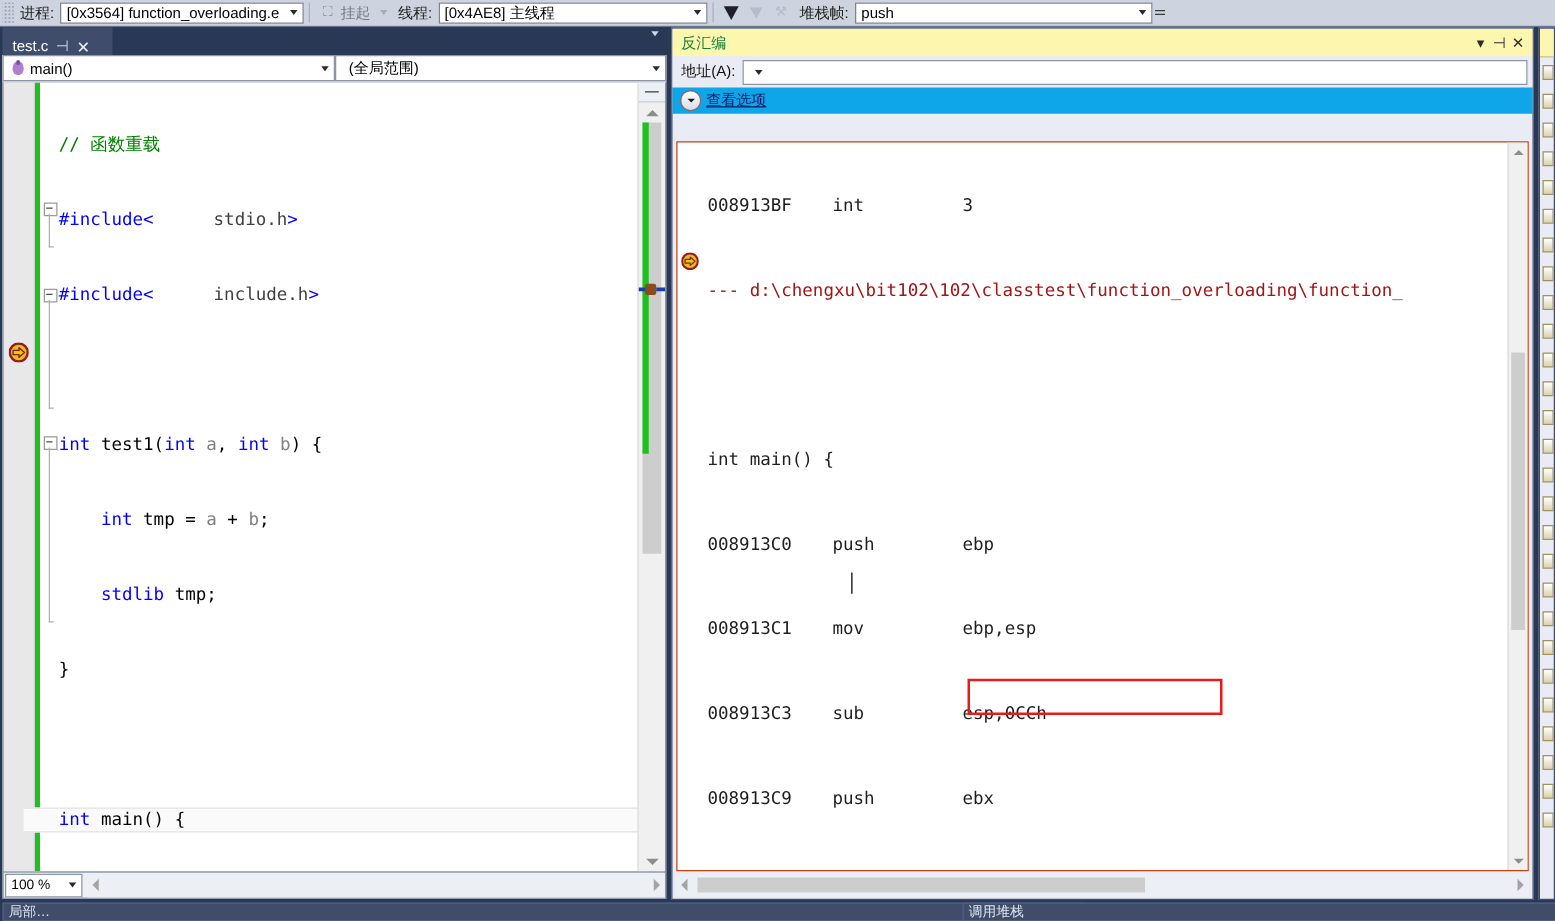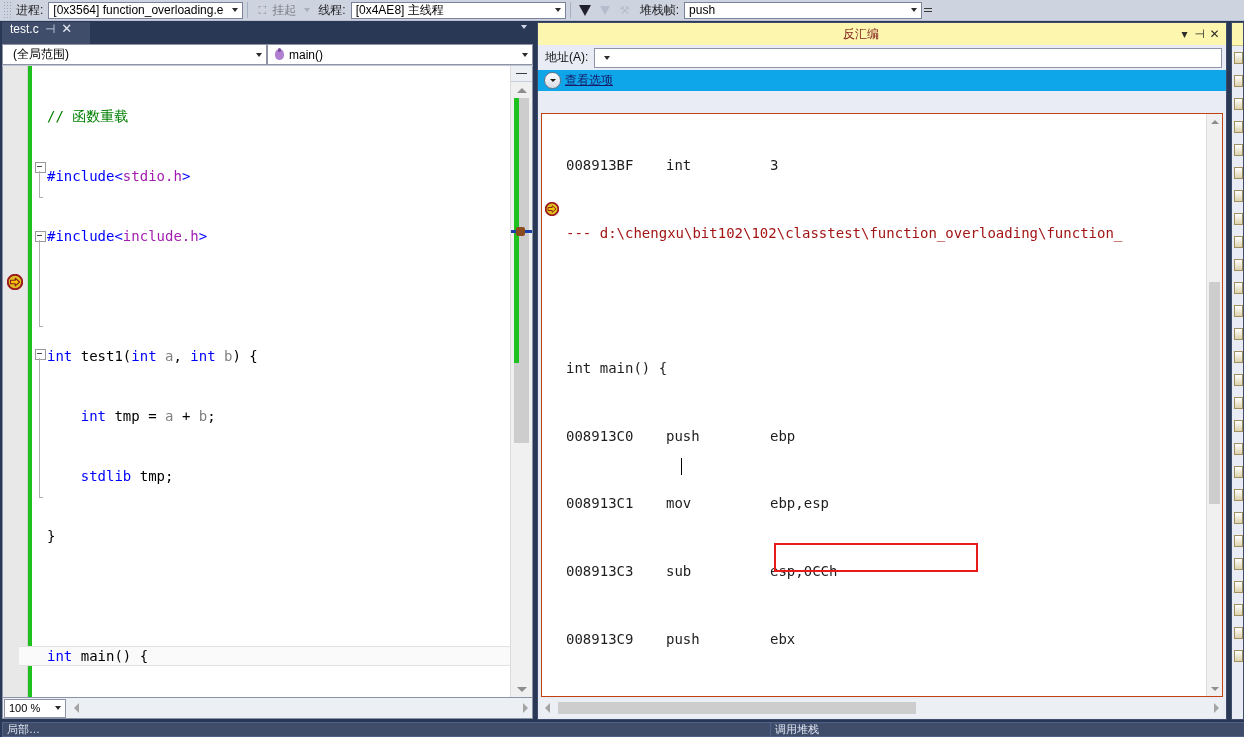--- a/index.html
+++ b/index.html
@@ -55,21 +55,21 @@
     background:#e9ecf4;border:1px solid #3f4d6b;box-sizing:border-box;overflow:hidden;}
   .far-right-dock .frtab{height:22px;background:#fdf6ae;border-bottom:1px solid #c9c08a;}
   .frrow{height:23px;display:flex;align-items:center;padding-left:2px;}
   .frico{width:9px;height:10px;border:1px solid #a09060;background:linear-gradient(#fff,#dcd2ae);}
 
   
   .tabstrip{height:22px;background:#293955;position:relative;}
   .tab{
     position:absolute;left:0;top:0;height:22px;
     background:#3f4d6b;color:#f0f2f7;
-    display:flex;align-items:flex-start;padding:0 6px 0 8px;gap:6px;
+    display:flex;align-items:flex-end;padding:0 6px 0 8px;gap:6px;
     font-size:12px;box-sizing:border-box;
   }
   .tab .tname{color:#fff;}
   .pin{color:#cfd6e6;font-size:12px;transform:scaleY(1);}
   .xclose{color:#e8ecf5;font-size:13px;line-height:1;}
   .tabstrip .strip-caret{position:absolute;right:6px;top:7px;}
 
   
   .navbar{height:22px;background:#eef0f5;display:flex;align-items:stretch;
     border-bottom:1px solid #c2c7d4;box-sizing:border-box;}
@@ -92,21 +92,21 @@
     border-right:1px solid #d2d2d2;}
   .change-bar{position:absolute;left:25px;top:0;width:4px;height:100%;background:#1fc11f;}
   .codetext{position:absolute;left:30px;top:0;right:22px;bottom:0;
     font-family:"DejaVu Sans Mono","Liberation Mono",monospace;
     font-size:14px;line-height:20px;white-space:pre;color:#000;}
   .ln{height:20px;padding-left:14px;}
   .ln.cur{background:#fafafa;border-top:1px solid #e2e2e2;border-bottom:1px solid #e2e2e2;
     height:18px;line-height:18px;margin-left:-14px;padding-left:28px;}
   .c-com{color:#008000;}
   .c-pp{color:#0000ff;}
-  .c-str{color:#a21caf;}
+  .c-str{color:#404040;margin-left:48px;}
   .c-kw{color:#0000ff;}
   .c-par{color:#808080;}
 
   
   .cbox{position:absolute;width:9px;height:9px;border:1px solid #9a9a9a;background:#fff;}
   .cbox:before{content:"";position:absolute;left:1px;top:3px;width:5px;height:1px;background:#4a4a4a;}
   .vline{position:absolute;width:1px;background:#b0b0b0;}
   .vline:after{content:"";position:absolute;left:0;bottom:0;width:4px;height:1px;background:#b0b0b0;}
 
   
@@ -134,21 +134,21 @@
   .hs{flex:1;height:19px;margin-left:4px;display:flex;align-items:center;justify-content:space-between;
     background:#eceff4;}
   .tri-lf{width:0;height:0;border-top:5px solid transparent;border-bottom:5px solid transparent;border-right:5px solid #a4a4a4;margin-left:4px;}
   .tri-rt{width:0;height:0;border-top:5px solid transparent;border-bottom:5px solid transparent;border-left:5px solid #a4a4a4;margin-right:4px;}
 
   
   .dis-panel{position:absolute;left:0;top:0;width:690px;height:698px;
     background:#e9ecf4;border:1px solid #3f4d6b;box-sizing:border-box;}
   .dis-title{height:22px;background:#fdf6ae;display:flex;align-items:center;
     padding:0 4px 0 7px;box-sizing:border-box;}
-  .dis-title .t{flex:1;font-size:12px;color:#7f1d1d;text-align:center;}
+  .dis-title .t{flex:1;font-size:12px;color:#15803d;}
   .dis-title .ctl{width:15px;display:flex;align-items:center;justify-content:center;color:#2b2b2b;font-size:12px;}
   .pin-glyph{font-size:12px;color:#2b2b2b;}
   .addr-row{height:25px;display:flex;align-items:center;padding:0 4px 0 7px;box-sizing:border-box;background:#e9ecf4;}
   .addr-row .lab{font-size:12px;color:#111;margin-right:6px;}
   .addr-input{flex:1;height:20px;background:#fff;border:1px solid #8e94a6;box-sizing:border-box;
     display:flex;align-items:center;font-size:12px;padding-left:4px;}
   .addr-input .txt{flex:1;}
   .addr-input .arrow{width:15px;display:flex;align-items:center;justify-content:center;}
   .vopt-row{height:21px;display:flex;align-items:center;padding-left:6px;background:#0ea5e9;}
   .chev-circle{width:15px;height:15px;border-radius:50%;border:1px solid #6d7484;
@@ -242,29 +242,29 @@
     <div class="tabstrip">
       <div class="tab" style="width:88px;">
         <span class="tname">test.c</span>
         <span class="pin">⊣</span>
         <span class="xclose">✕</span>
       </div>
       <span class="strip-caret"><i class="caret-dn" style="border-top-color:#cfd6e6;"></i></span>
     </div>
 
     <div class="navbar">
-      <div class="navcombo" style="width:265px;">
-        <span class="txt">(全局范围)</span>
+      <div class="navcombo" style="flex:1;">
+        <span class="mthd-ico"></span>
+        <span class="txt" style="padding-left:0;">main()</span>
         <span class="arrow">
             <i class="caret-dn"></i>
           </span>
       </div>
-      <div class="navcombo" style="flex:1;">
-        <span class="mthd-ico"></span>
-        <span class="txt" style="padding-left:0;">main()</span>
+      <div class="navcombo" style="width:265px;">
+        <span class="txt">(全局范围)</span>
         <span class="arrow">
             <i class="caret-dn"></i>
           </span>
       </div>
     </div>
 
     <div class="codewrap">
       <div class="bp-margin"></div>
       <div class="change-bar"></div>
 

